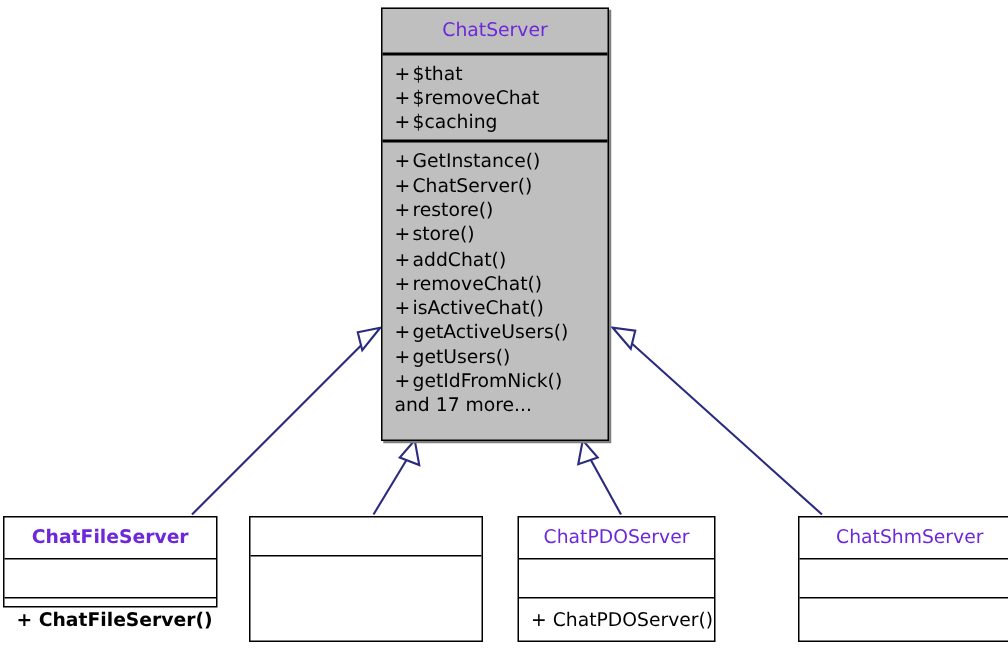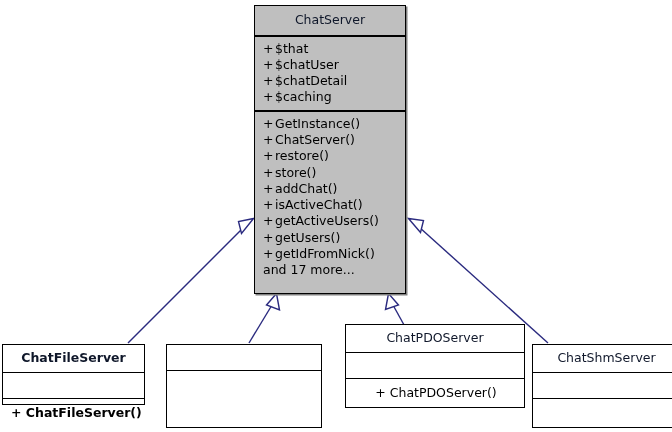--- a/index.html
+++ b/index.html
@@ -39,21 +39,21 @@
   .uml-class.base {
     background: #bfbfbf;
     border: 1px solid #000000;
     box-shadow: 1.5px 1.5px 0 0 #808080;
   }
 
   .cls-title {
     box-sizing: border-box;
     text-align: center;
     font-size: 12.5px;
-    color: #0f172a;
+    color: #6d28d9;
     line-height: 1;
     padding: 8px 4px 8px 4px;
     border-bottom: 1px solid #000000;
     white-space: nowrap;
     overflow: hidden;
   }
   .base .cls-title {
     padding: 8px 4px 8px 4px;
     border-bottom: 2px solid #000000;
   }
@@ -128,24 +128,21 @@
   </svg>
 
   <div class="uml-class base" style="left:254px; top:5px; width:152px; height:289px;">
     <div class="cls-title">ChatServer</div>
 
     <div class="cls-section attrs">
       <div class="member">
         <span class="vis">+</span><span>$that</span>
       </div>
       <div class="member">
-        <span class="vis">+</span><span>$chatUser</span>
-      </div>
-      <div class="member">
-        <span class="vis">+</span><span>$chatDetail</span>
+        <span class="vis">+</span><span>$removeChat</span>
       </div>
       <div class="member">
         <span class="vis">+</span><span>$caching</span>
       </div>
     </div>
 
     <div class="cls-section ops last">
       <div class="member">
         <span class="vis">+</span><span>GetInstance()</span>
       </div>
@@ -153,20 +150,23 @@
         <span class="vis">+</span><span>ChatServer()</span>
       </div>
       <div class="member">
         <span class="vis">+</span><span>restore()</span>
       </div>
       <div class="member">
         <span class="vis">+</span><span>store()</span>
       </div>
       <div class="member">
         <span class="vis">+</span><span>addChat()</span>
+      </div>
+      <div class="member">
+        <span class="vis">+</span><span>removeChat()</span>
       </div>
       <div class="member">
         <span class="vis">+</span><span>isActiveChat()</span>
       </div>
       <div class="member">
         <span class="vis">+</span><span>getActiveUsers()</span>
       </div>
       <div class="member">
         <span class="vis">+</span><span>getUsers()</span>
       </div>
@@ -185,21 +185,21 @@
         <span>+</span>
         <span>ChatFileServer()</span>
       </div>
     </div>
   </div>
 
   <div class="uml-class sub" style="left:166px; top:344px; width:156px; height:84px;">
     <div class="cls-section attrs empty"></div>
   </div>
 
-  <div class="uml-class sub" style="left:345px; top:324px; width:180px; height:84px;">
+  <div class="uml-class sub" style="left:345px; top:344px; width:132px; height:84px;">
     <div class="cls-title">ChatPDOServer</div>
     <div class="cls-section attrs empty"></div>
     <div class="cls-section ops last">
       <div class="member">
         <span>+</span>
         <span>ChatPDOServer()</span>
       </div>
     </div>
   </div>
 

